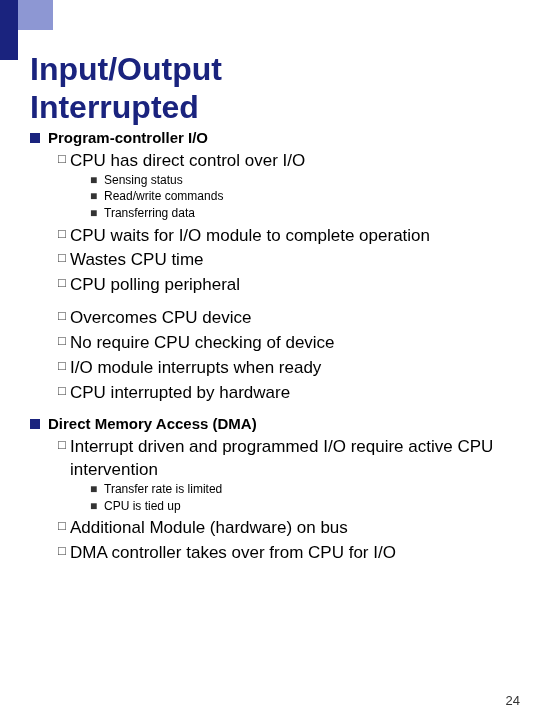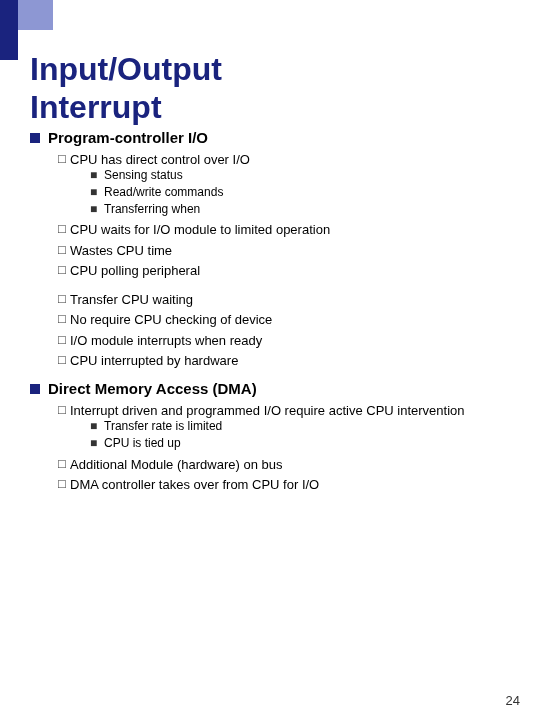--- a/index.html
+++ b/index.html
@@ -108,21 +108,21 @@
     .sub-bullet {
       display: inline-block;
       width: 12px;
       flex-shrink: 0;
       font-size: 13px;
       color: #333;
       margin-top: 1px;
     }
 
     .sub-text {
-      font-size: 13px;
+      font-size: 17px;
       color: #000;
       line-height: 1.35;
     }
 
     .sub-sub-items {
       margin-left: 20px;
     }
 
     .sub-sub-item {
       display: flex;
@@ -155,21 +155,21 @@
   <div class="corner-blue-dark"></div>
   <div class="corner-blue-light"></div>
 </div>
 
 <div class="page-number">24</div>
 
 <div class="content">
 
   <div class="slide-title">
     <span>Input/Output</span><br>
-    <span>Interrupt</span>
+    <span>Interrupted</span>
   </div>
 
   <div id="sections-container">
       <div class="section">
         <div class="section-header">
           <span class="bullet-square"></span>
           <span class="section-title">Program-controller I/O</span>
         </div>
         <div class="sub-items">
           <div class="sub-item">
@@ -178,43 +178,43 @@
                 <div class="sub-sub-item">
                   <span class="sub-sub-bullet">■</span>
                   <span class="sub-sub-text">Sensing status</span>
                 </div>
                 <div class="sub-sub-item">
                   <span class="sub-sub-bullet">■</span>
                   <span class="sub-sub-text">Read/write commands</span>
                 </div>
                 <div class="sub-sub-item">
                   <span class="sub-sub-bullet">■</span>
-                  <span class="sub-sub-text">Transferring when</span>
+                  <span class="sub-sub-text">Transferring data</span>
                 </div>
               </div></div>
           </div>
           <div class="sub-item">
             <span class="sub-bullet">□</span>
-            <div><span class="sub-text">CPU waits for I/O module to limited operation</span></div>
+            <div><span class="sub-text">CPU waits for I/O module to complete operation</span></div>
           </div>
           <div class="sub-item">
             <span class="sub-bullet">□</span>
             <div><span class="sub-text">Wastes CPU time</span></div>
           </div>
           <div class="sub-item">
             <span class="sub-bullet">□</span>
             <div><span class="sub-text">CPU polling peripheral</span></div>
           </div>
         </div>
       </div>
       <div class="section">
         <div class="sub-items">
           <div class="sub-item">
             <span class="sub-bullet">□</span>
-            <div><span class="sub-text">Transfer CPU waiting</span></div>
+            <div><span class="sub-text">Overcomes CPU device</span></div>
           </div>
           <div class="sub-item">
             <span class="sub-bullet">□</span>
             <div><span class="sub-text">No require CPU checking of device</span></div>
           </div>
           <div class="sub-item">
             <span class="sub-bullet">□</span>
             <div><span class="sub-text">I/O module interrupts when ready</span></div>
           </div>
           <div class="sub-item">

